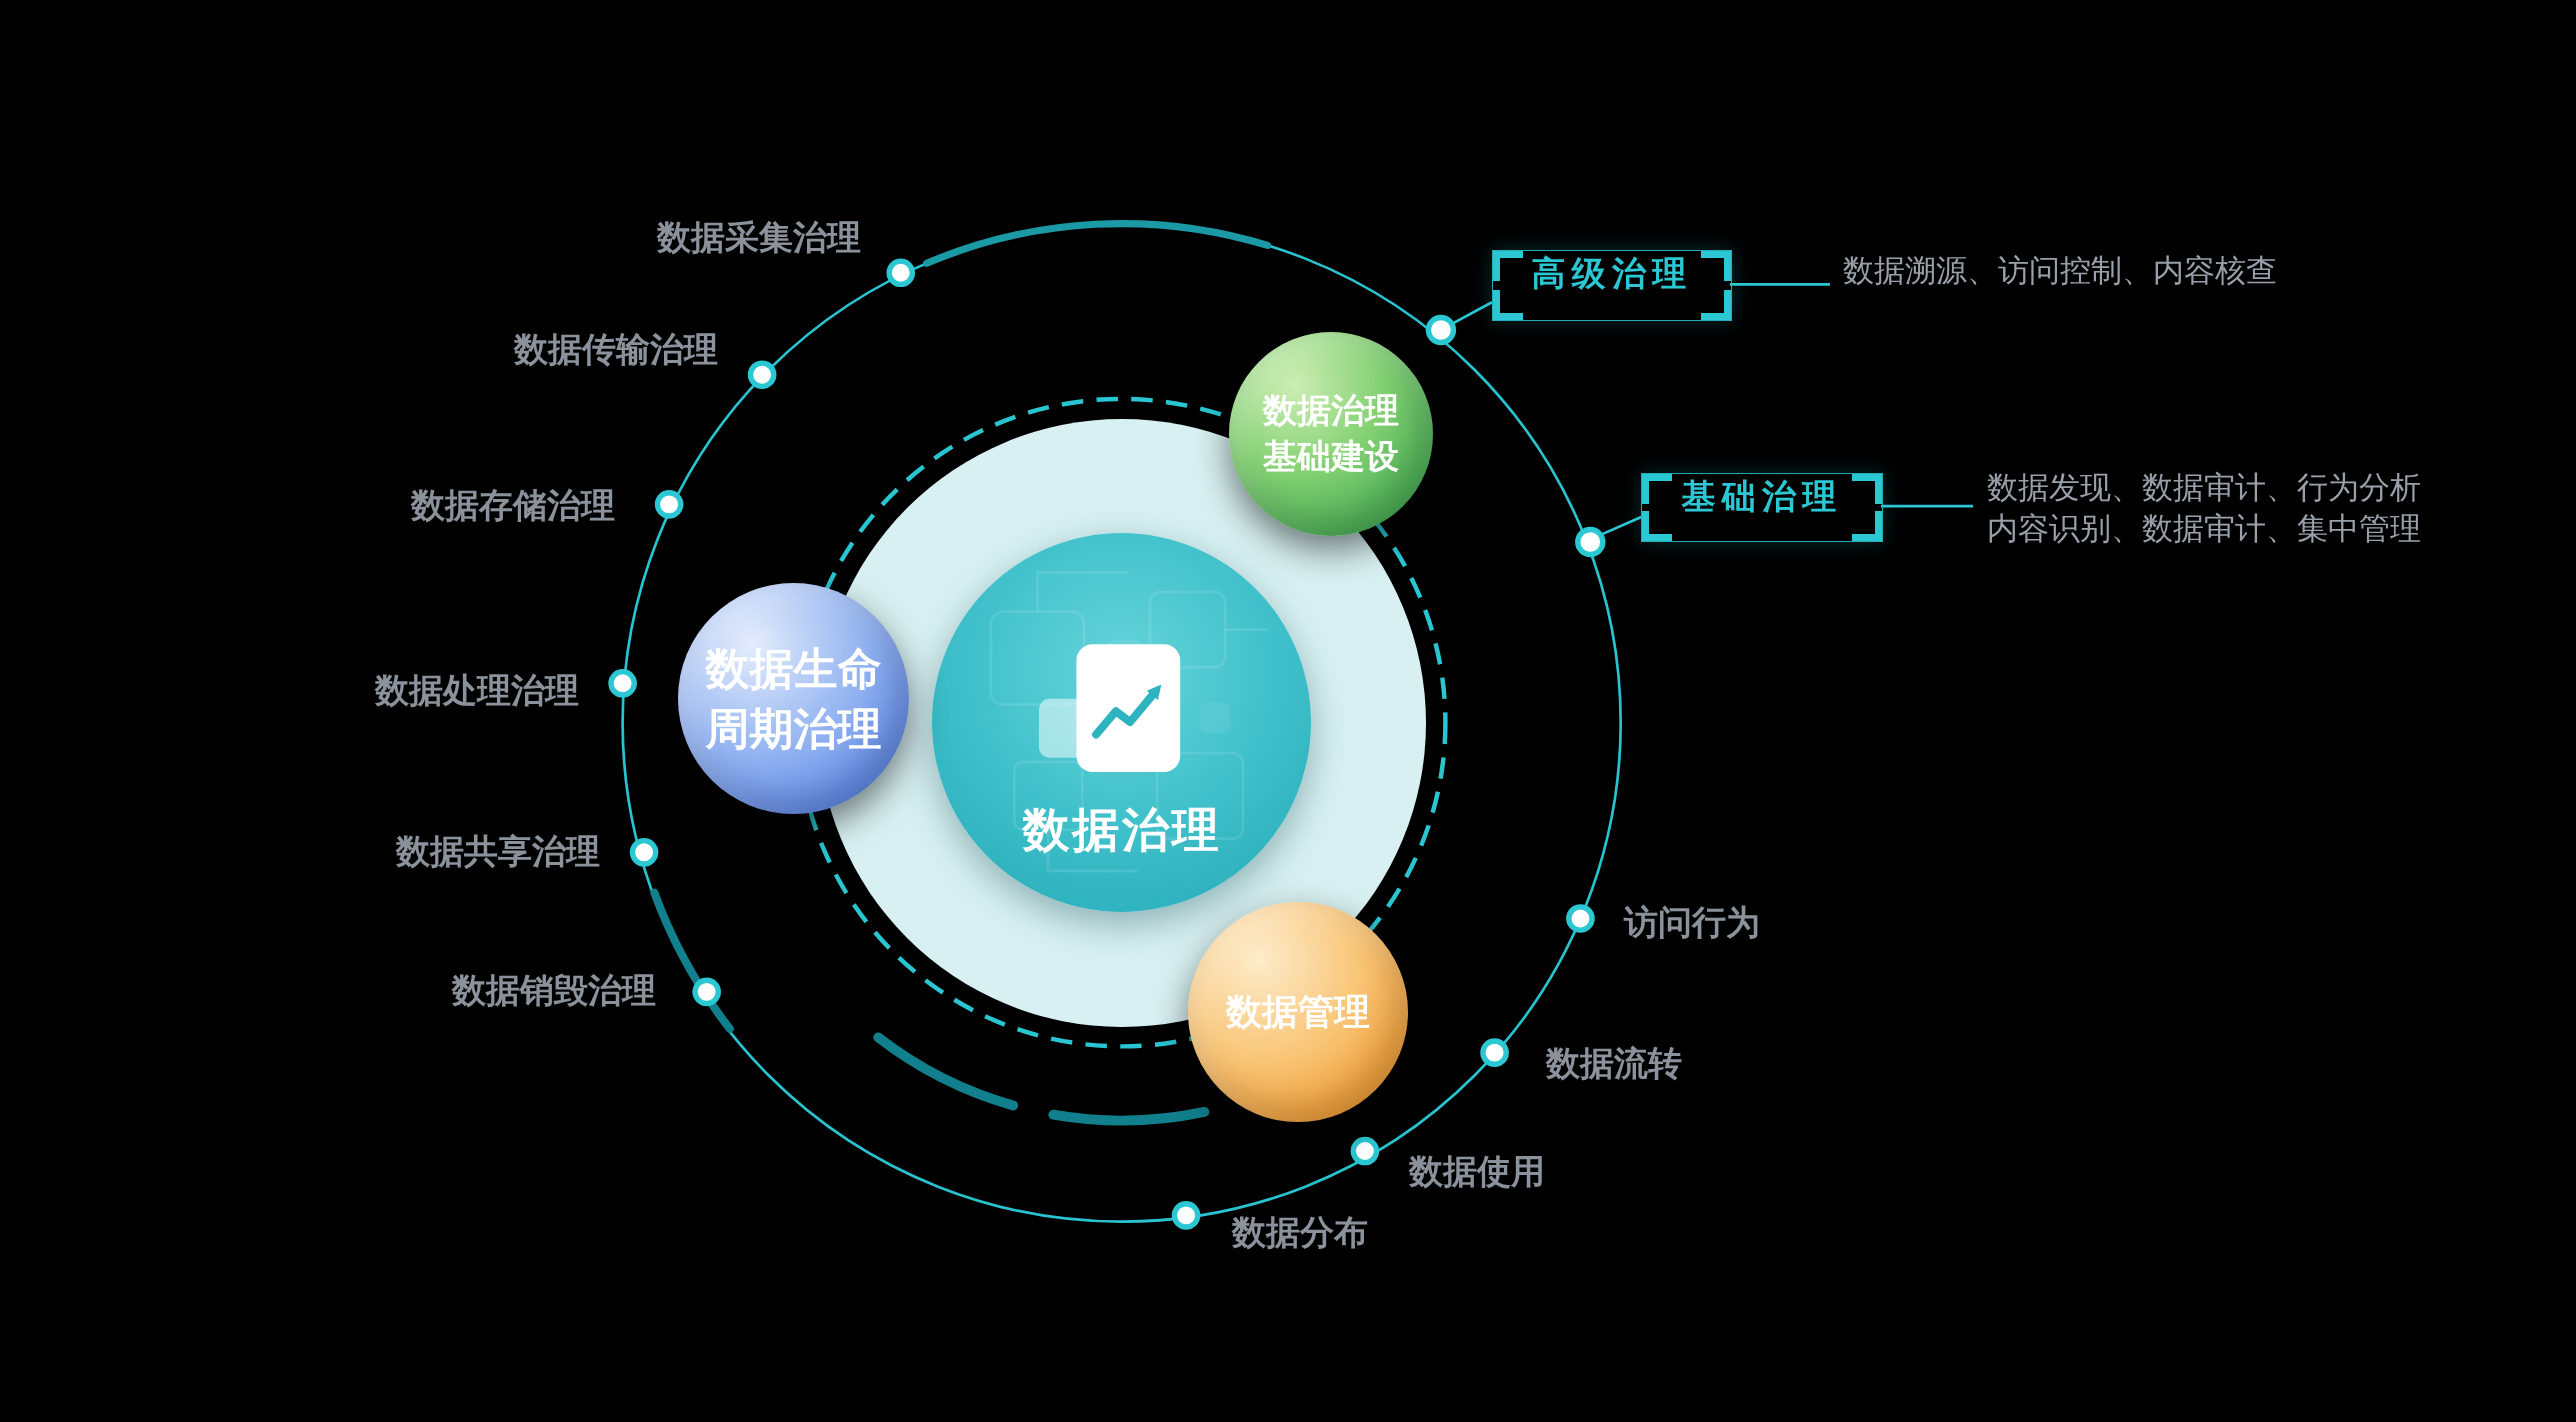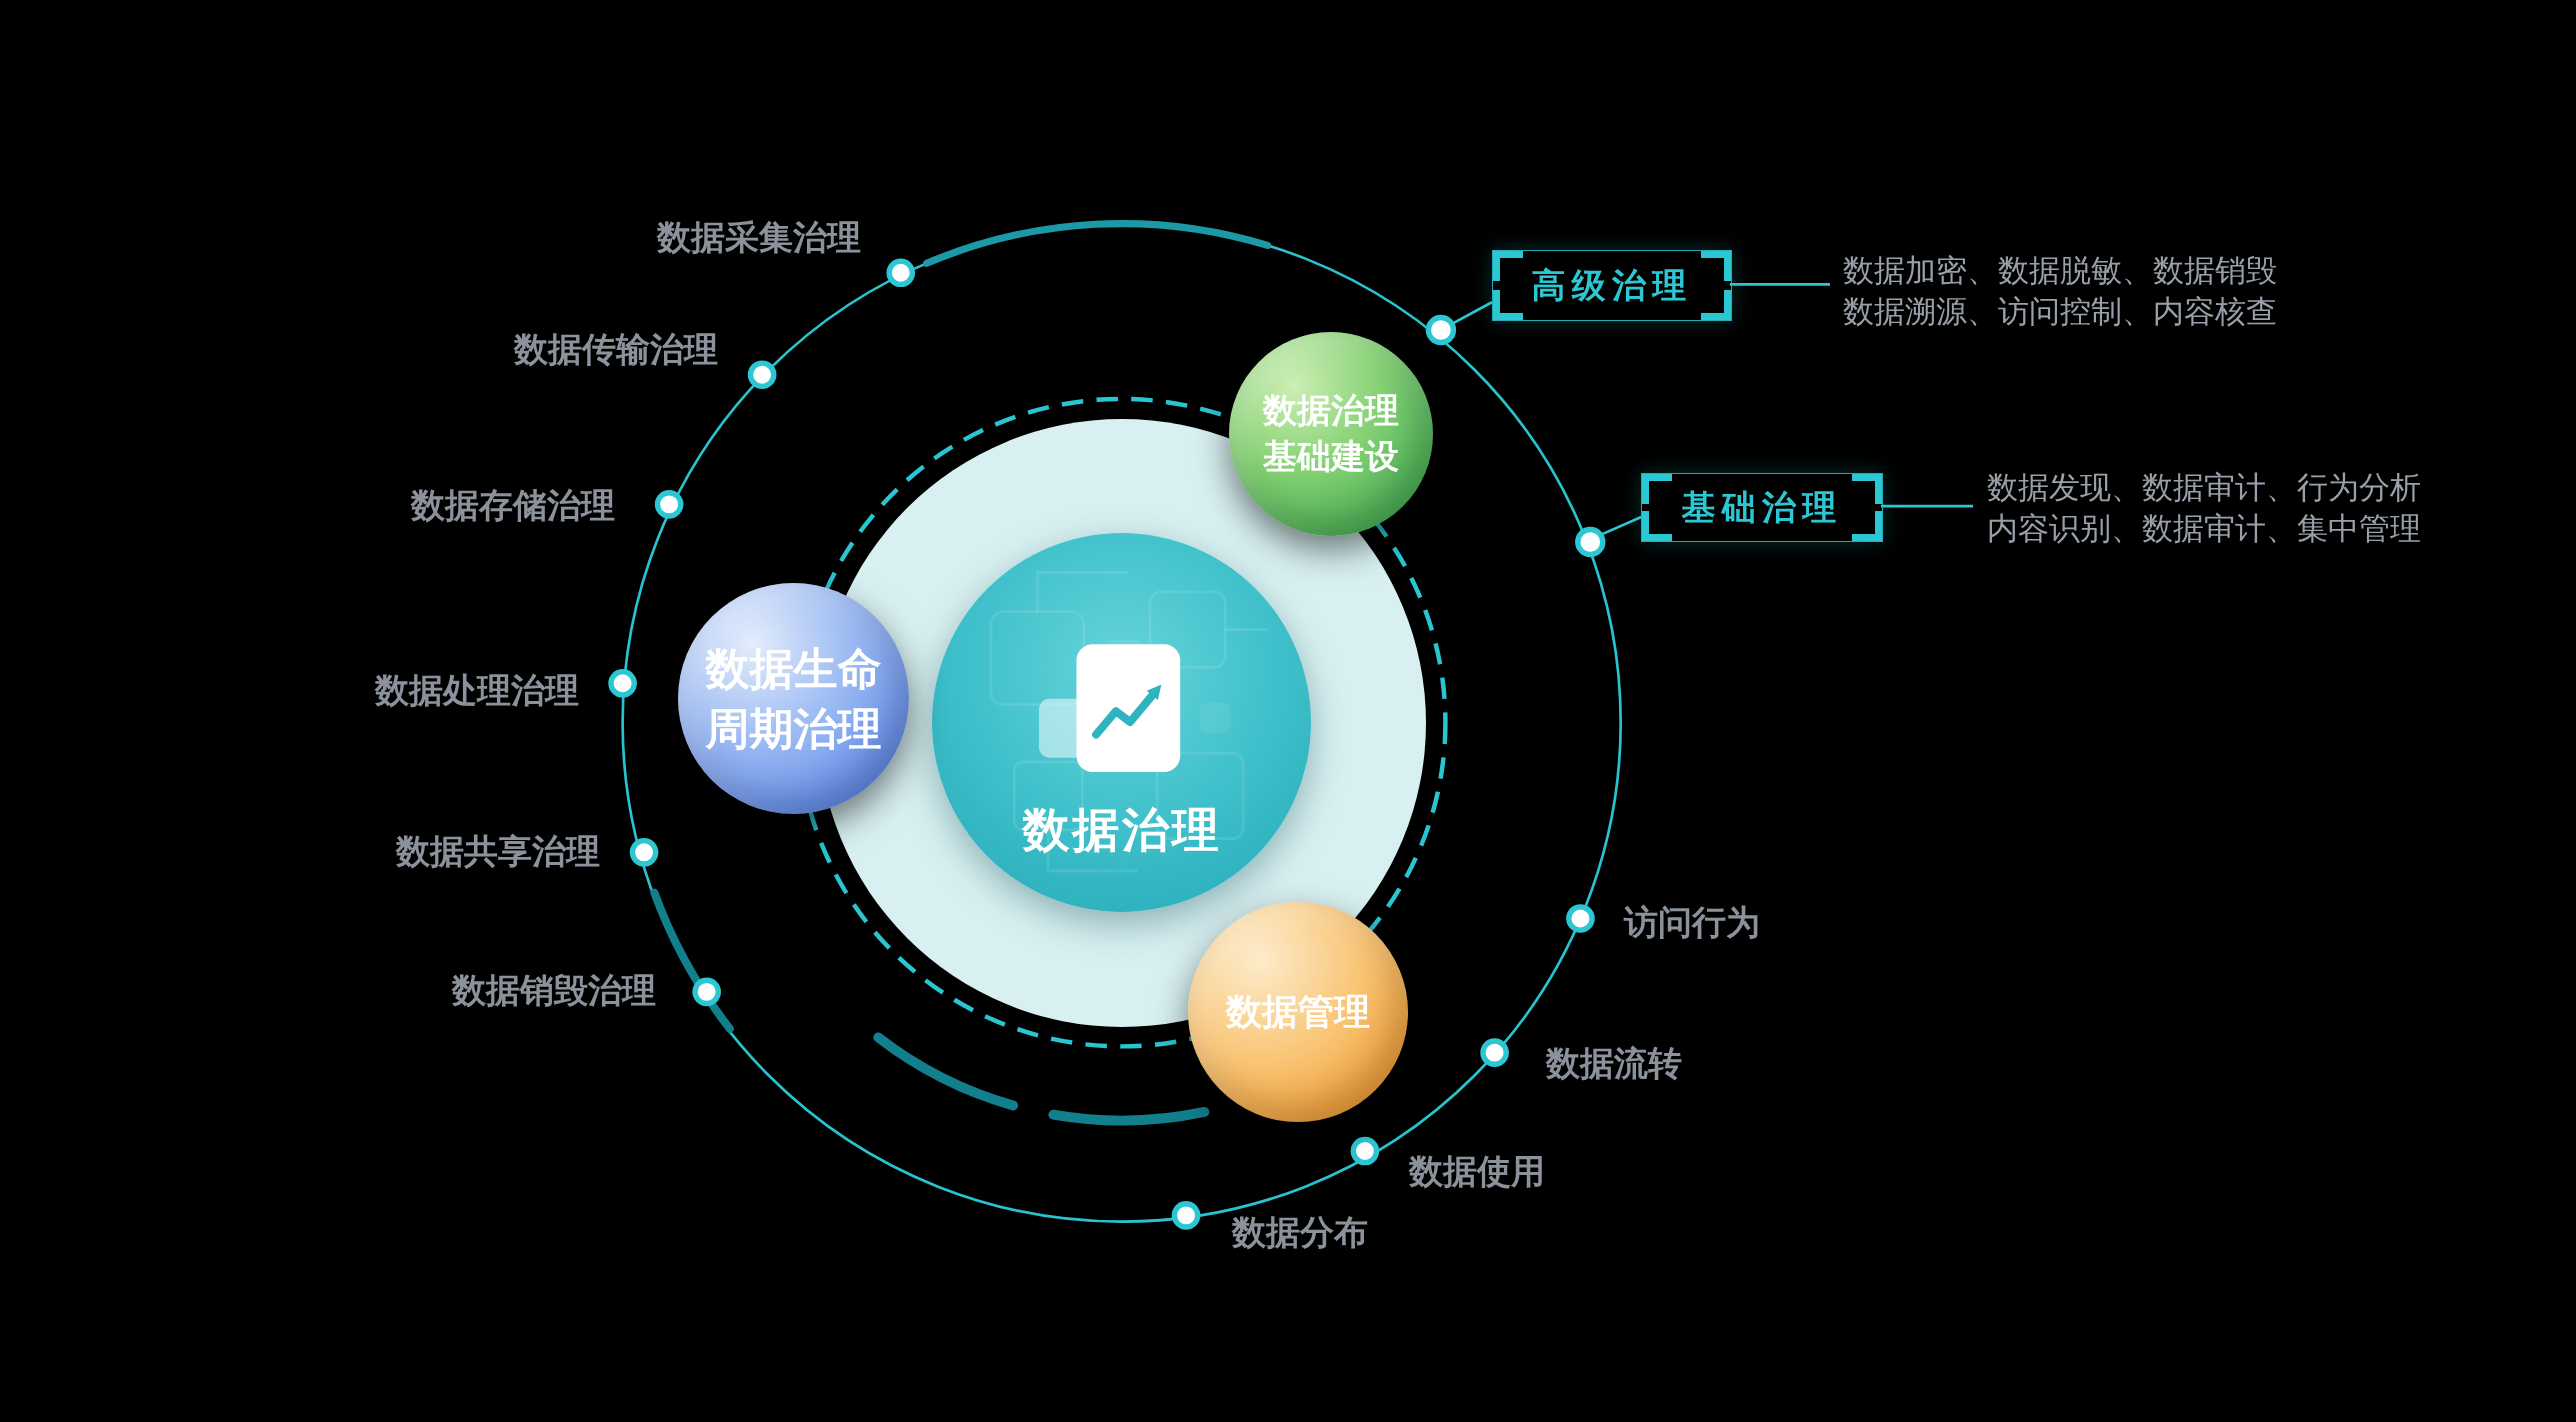--- a/index.html
+++ b/index.html
@@ -46,21 +46,21 @@
   }
 
   
   .ring-label {
     transform:translate(-50%,-50%);
     color:#8b929b; font-size:34px; font-weight:600; white-space:nowrap;
   }
 
   
   .tech-frame {
-    display:flex; align-items:center; justify-content:center;
+    display:flex; align-items:flex-start; justify-content:center;
     border:1.8px solid rgba(43,199,211,.85);
     color:#2bc7d3; font-size:34px; font-weight:700; letter-spacing:6.3px; white-space:nowrap;
     background-repeat:no-repeat;
     background-image:
       linear-gradient(#2bc7d3,#2bc7d3), linear-gradient(#2bc7d3,#2bc7d3),
       linear-gradient(#2bc7d3,#2bc7d3), linear-gradient(#2bc7d3,#2bc7d3),
       linear-gradient(#2bc7d3,#2bc7d3), linear-gradient(#2bc7d3,#2bc7d3),
       linear-gradient(#2bc7d3,#2bc7d3), linear-gradient(#2bc7d3,#2bc7d3);
     background-size: 30px 7.2px, 7.2px 30px, 30px 7.2px, 7.2px 30px, 30px 7.2px, 7.2px 30px, 30px 7.2px, 7.2px 30px;
     background-position: left top, left top, right top, right top, left bottom, left bottom, right bottom, right bottom;
@@ -158,21 +158,20 @@
 
   <div class="abs ring-label" style="left:1300px;top:1233px">数据分布</div>
   <div class="abs ring-label" style="left:1477px;top:1172px">数据使用</div>
   <div class="abs ring-label" style="left:1614px;top:1064px">数据流转</div>
   <div class="abs ring-label" style="left:1692px;top:923px">访问行为</div>
 
   <div class="abs tech-frame" style="left:1492px;top:250px;width:238px;height:69px">
     <span>高级治理</span>
   </div>
   <div class="abs desc" style="left:1843px;top:250px">
-    <div>数据加密、数据脱敏、数据销毁</div>
     <div>数据溯源、访问控制、内容核查</div>
   </div>
 
   <div class="abs tech-frame" style="left:1641px;top:473px;width:240px;height:67px">
     <span>基础治理</span>
   </div>
   <div class="abs desc" style="left:1987px;top:467px">
     <div>数据发现、数据审计、行为分析</div>
     <div>内容识别、数据审计、集中管理</div>
   </div>

